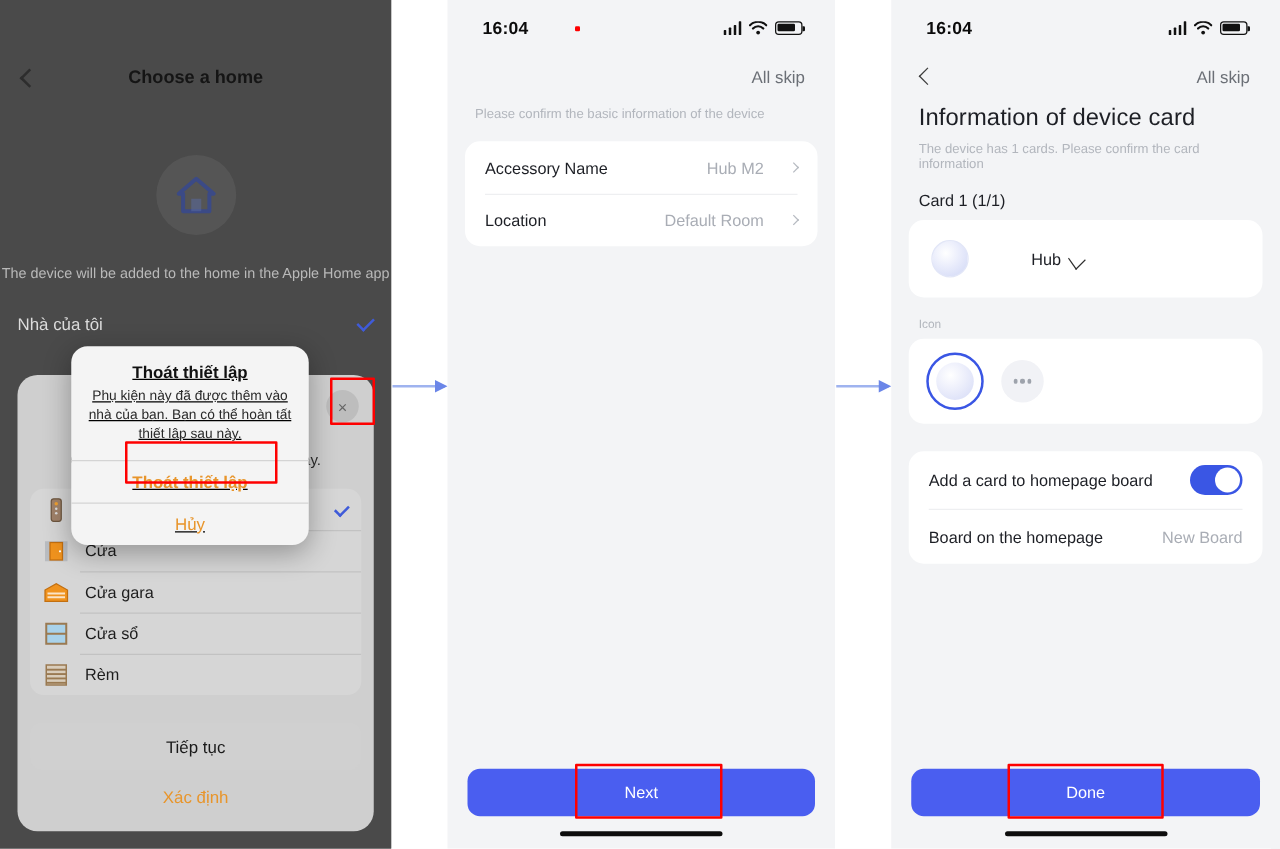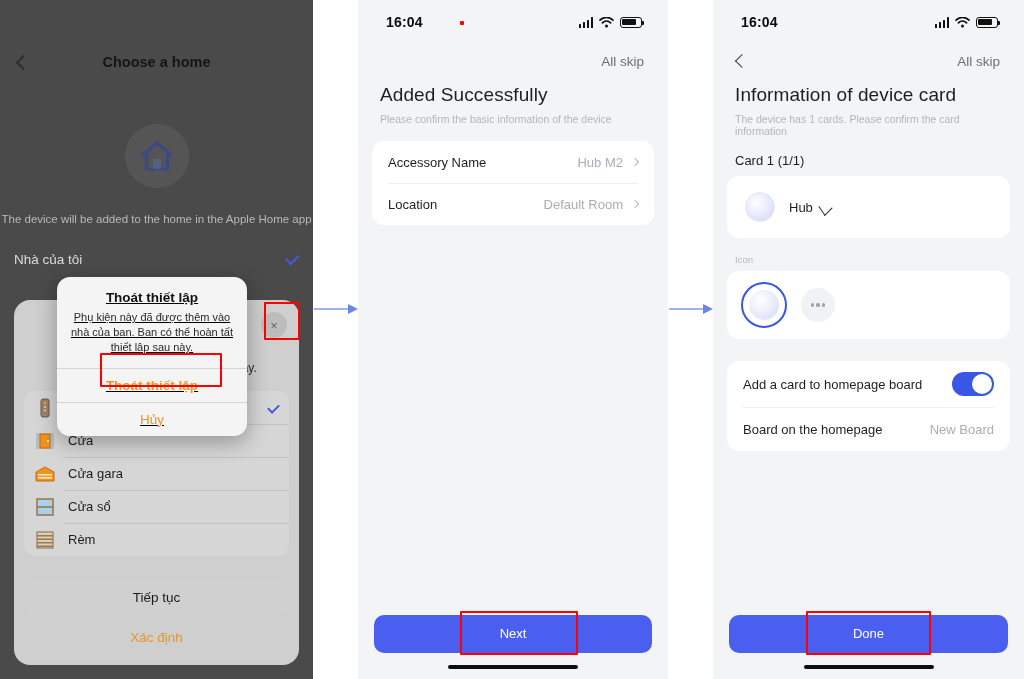--- a/index.html
+++ b/index.html
@@ -89,29 +89,29 @@
   .p1-alert-act { height:34px; display:flex; align-items:center; justify-content:center; border-top:1px solid #d4d4d4; font-size:13.5px; color:#e8952b; }
   .p1-alert-act.destructive { font-weight:bold; }
 
   
   .pg-title { font-size: 19px; color:#1d1f25; margin: 6px 22px 0; letter-spacing:.1px; }
   .pg-sub { font-size: 10.5px; color:#b2b6bd; margin: 7px 22px 0; }
   .card { background:#fff; border-radius:12px; margin: 16px 14px 0; }
   .row { height:42px; display:flex; align-items:center; justify-content:space-between; padding:0 16px; position:relative; }
   .row + .row::before { content:""; position:absolute; top:0; left:16px; right:16px; height:1px; background:#eeeff1; }
   .row-label { font-size:13px; color:#1d1f25; }
-  .row-right { display:flex; align-items:center; gap:9px; font-size:13px; color:#a9adb5; }
+  .row-right { display:flex; align-items:center; gap:21px; font-size:13px; color:#a9adb5; }
   .chev-r { width:6px; height:6px; border-top:1.4px solid #b6bac1; border-right:1.4px solid #b6bac1; transform: rotate(45deg); }
 
   .section-label { font-size:13px; color:#1d1f25; margin: 16px 22px 0; }
   .tiny-label { font-size:9.5px; color:#b2b6bd; margin: 16px 22px 0; }
 
   .hubcard { background:#fff; border-radius:12px; margin:8px 14px 0; height:62px; display:flex; align-items:center; padding:0 18px; gap:14px; }
   .hub-orb { width:30px; height:30px; border-radius:50%; background:radial-gradient(circle at 38% 34%, #ffffff 0%, #e9ecfb 45%, #cfd6f5 100%); border:1px solid #e2e6f7; flex:none; }
-  .hub-name { font-size:13px; color:#1d1f25; display:flex; align-items:center; gap:7px; }
+  .hub-name { font-size:13px; color:#1d1f25; display:flex; align-items:center; gap:7px;margin-left:36px; }
   .pencil { width:11px; height:11px; border-left:1.4px solid #2c2c2c; border-bottom:1.4px solid #2c2c2c; transform: rotate(-45deg) skewX(-10deg); }
 
   .iconcard { background:#fff; border-radius:12px; margin:6px 14px 0; height:68px; display:flex; align-items:center; padding:0 14px; gap:14px; }
   .icon-sel { width:46px; height:46px; border-radius:50%; border:2.4px solid #3a56e4; display:flex; align-items:center; justify-content:center; flex:none; }
   .icon-sel-inner { width:30px; height:30px; border-radius:50%; background:radial-gradient(circle at 38% 34%, #ffffff 0%, #eceefb 45%, #d3d9f6 100%); }
   .icon-more { width:34px; height:34px; border-radius:50%; background:#f1f2f6; display:flex; align-items:center; justify-content:center; gap:2.5px; flex:none; }
   .icon-more i { width:3.2px; height:3.2px; border-radius:50%; background:#9ea3ac; display:block; }
 
   .toggle { width:42px; height:24px; border-radius:12px; background:#3a56e4; position:relative; flex:none; }
   .toggle::after { content:""; position:absolute; top:2px; right:2px; width:20px; height:20px; border-radius:50%; background:#fff; }
@@ -269,21 +269,20 @@
             <span></span>
           </div>
       </div>
     </div>
 
     <div class="navrow">
       <span></span>
       <div class="allskip">All skip</div>
     </div>
 
-    <div class="pg-title">Added Successfully</div>
     <div class="pg-sub">Please confirm the basic information of the device</div>
 
     <div class="card">
       <div class="row">
         <div class="row-label">Accessory Name</div>
         <div class="row-right">
           <span>Hub M2</span>
           <span class="chev-r"></span>
         </div>
       </div>

